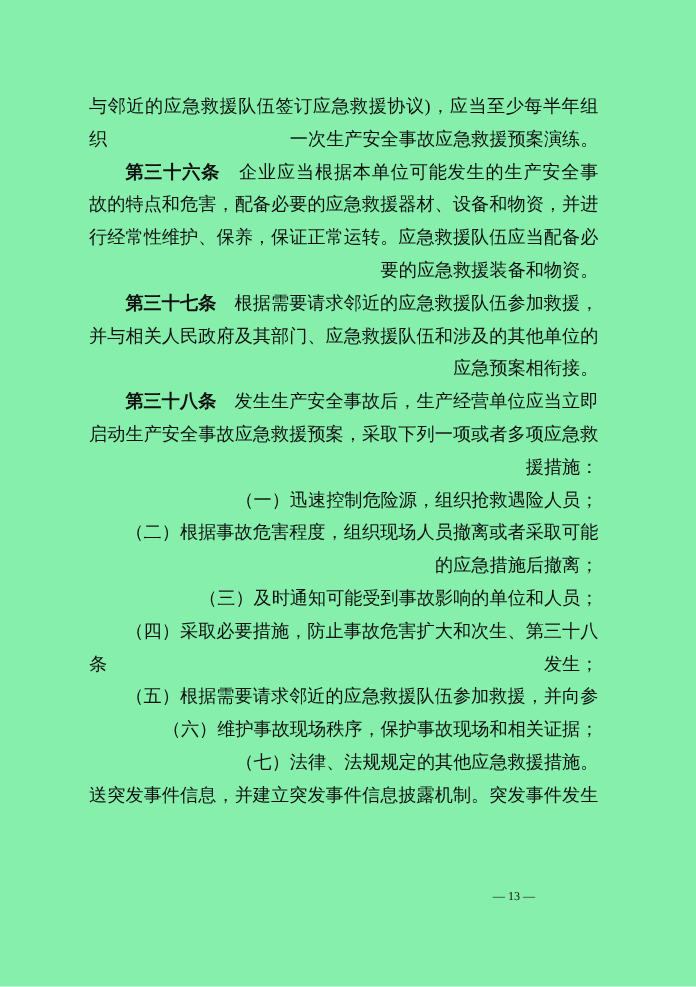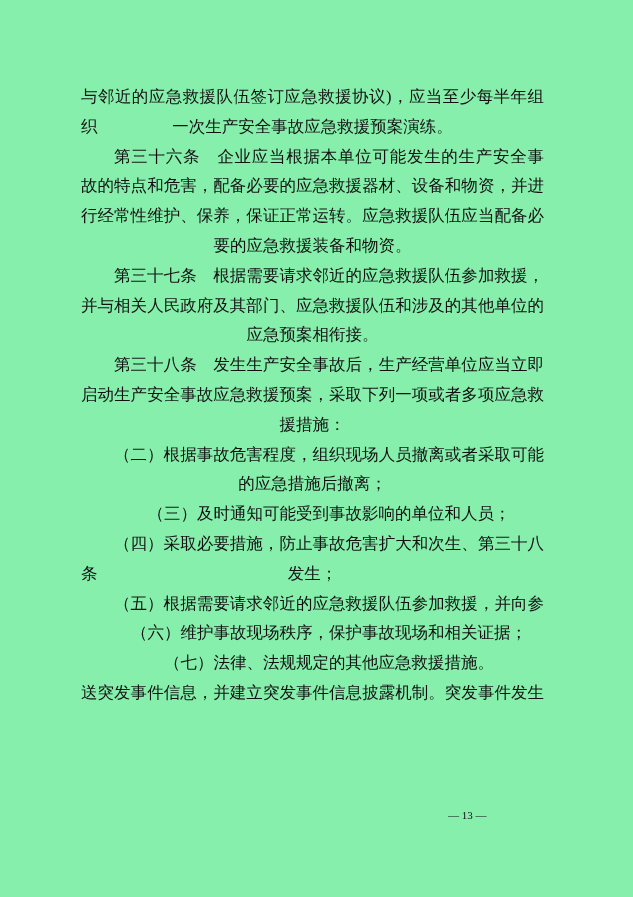--- a/index.html
+++ b/index.html
@@ -21,35 +21,35 @@
     left: 81px;
     top: 82px;
     width: 463px;
   }
   .line {
     height: 29.8px;
     line-height: 29.8px;
     font-size: 16.5px;
     letter-spacing: 0;
     white-space: normal;
-    text-align: center;
+    text-align: right;
   }
   .line.indent {
     text-indent: 33px;
   }
   .line.just {
     text-align: justify;
     text-align-last: justify;
     text-justify: inter-ideograph;
   }
   .seg {
     font-weight: 400;
   }
   .seg.bold {
-    font-weight: 400;
+    font-weight: 700;
   }
   .page-number {
     position: absolute;
     left: 448px;
     top: 804px;
     width: 100px;
     height: 22px;
     line-height: 22px;
     text-align: left;
     font-size: 11px;
@@ -67,20 +67,21 @@
       <div class="line indent just"><span class="seg bold">第三十六条</span><span class="seg">　企业应当根据本单位可能发生的生产安全事</span></div>
       <div class="line just"><span class="seg">故的特点和危害，配备必要的应急救援器材、设备和物资，并进</span></div>
       <div class="line just"><span class="seg">行经常性维护、保养，保证正常运转。应急救援队伍应当配备必</span></div>
       <div class="line"><span class="seg">要的应急救援装备和物资。</span></div>
       <div class="line indent just"><span class="seg bold">第三十七条</span><span class="seg">　根据需要请求邻近的应急救援队伍参加救援，</span></div>
       <div class="line just"><span class="seg">并与相关人民政府及其部门、应急救援队伍和涉及的其他单位的</span></div>
       <div class="line"><span class="seg">应急预案相衔接。</span></div>
       <div class="line indent just"><span class="seg bold">第三十八条</span><span class="seg">　发生生产安全事故后，生产经营单位应当立即</span></div>
       <div class="line just"><span class="seg">启动生产安全事故应急救援预案，采取下列一项或者多项应急救</span></div>
       <div class="line"><span class="seg">援措施：</span></div>
+      <div class="line indent"><span class="seg">（一）迅速控制危险源，组织抢救遇险人员；</span></div>
       <div class="line indent just"><span class="seg">（二）根据事故危害程度，组织现场人员撤离或者采取可能</span></div>
       <div class="line"><span class="seg">的应急措施后撤离；</span></div>
       <div class="line indent"><span class="seg">（三）及时通知可能受到事故影响的单位和人员；</span></div>
       <div class="line indent just"><span class="seg">（四）采取必要措施，防止事故危害扩大和次生、第三十八条</span></div>
       <div class="line"><span class="seg">发生；</span></div>
       <div class="line indent just"><span class="seg">（五）根据需要请求邻近的应急救援队伍参加救援，并向参</span></div>
       <div class="line indent"><span class="seg">（六）维护事故现场秩序，保护事故现场和相关证据；</span></div>
       <div class="line indent"><span class="seg">（七）法律、法规规定的其他应急救援措施。</span></div>
       <div class="line just"><span class="seg">送突发事件信息，并建立突发事件信息披露机制。突发事件发生</span></div>
     </div>

